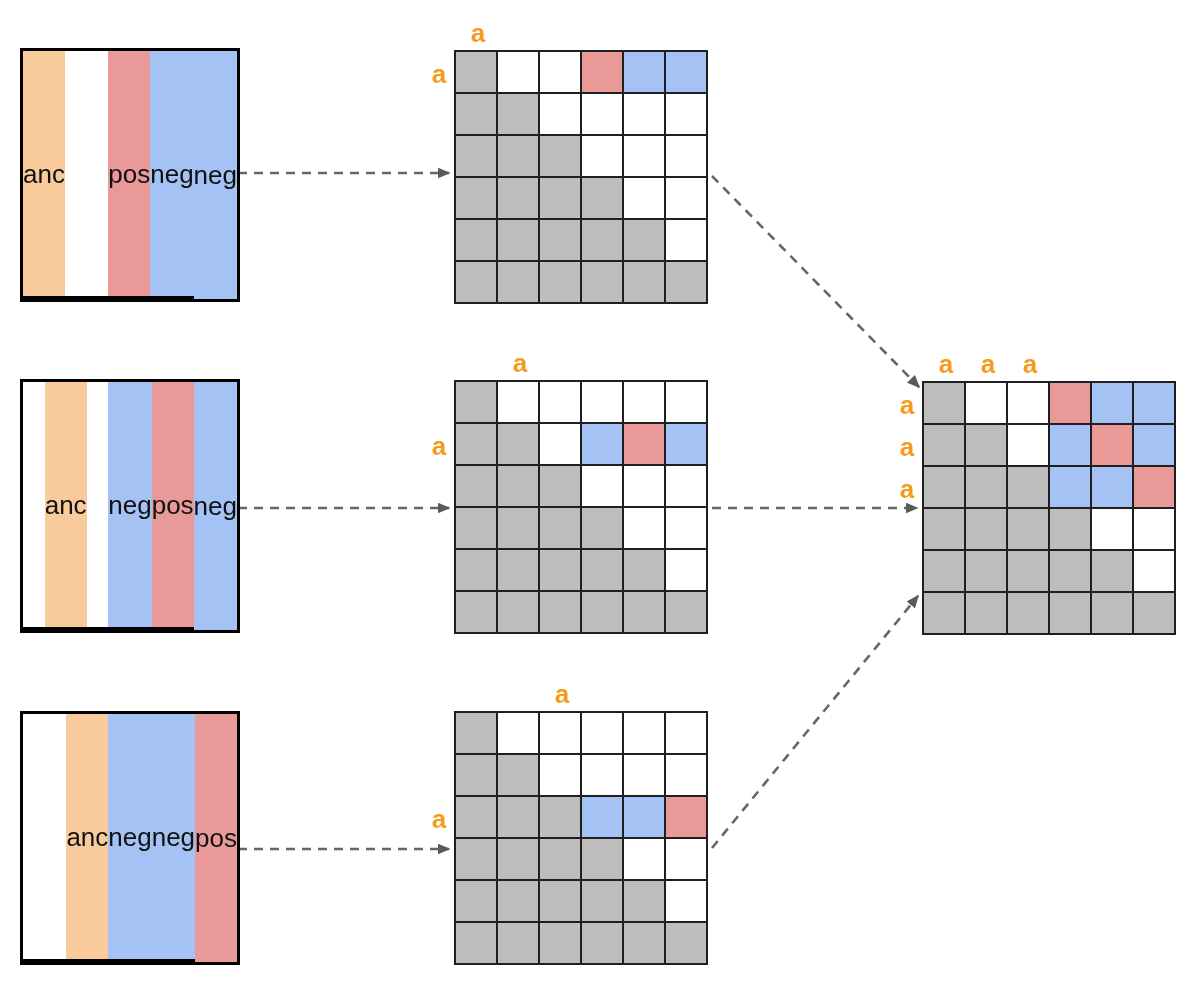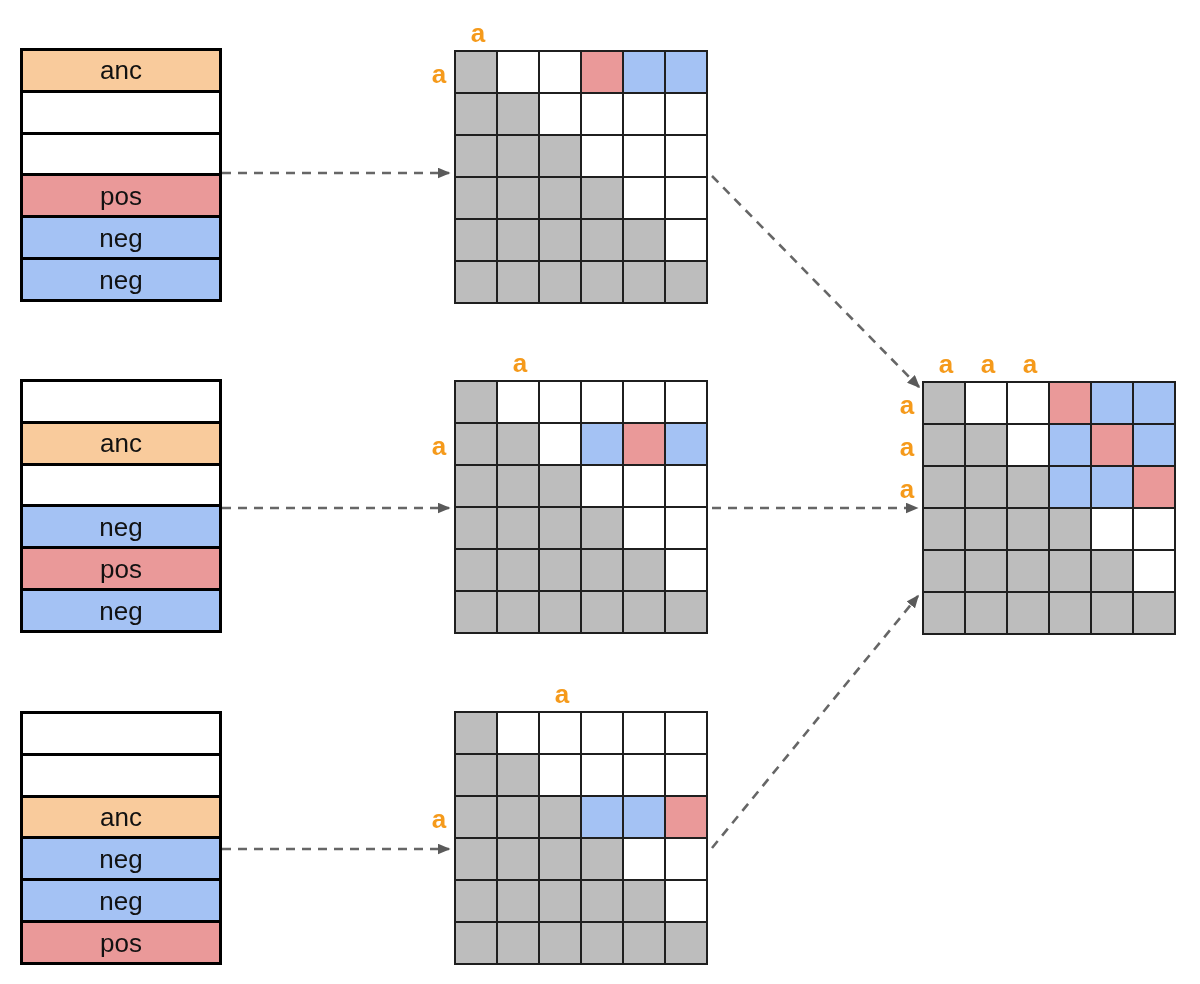--- a/index.html
+++ b/index.html
@@ -11,25 +11,25 @@
     font-family: "Liberation Sans", sans-serif;
   }
   #arrows {
     position: absolute; left: 0; top: 0;
     width: 1200px; height: 984px;
     z-index: 1;
   }
   
   .seq {
     position: absolute;
-    width: 202px; height: 254px;
+    width: 220px; height: 254px;
     box-sizing: border-box;
     border: 3px solid #000000;
     background: #701a75;
-    display: flex; flex-direction: column;
+    display: flex; flex-direction: row;
     z-index: 2;
   }
   .seq-row {
     flex: 1;
     display: flex; align-items: center; justify-content: center;
     border-bottom: 3px solid #000000;
     font-size: 26px; color: #111111;
     line-height: 1;
   }
   .seq-row:last-child { border-bottom: none; }

